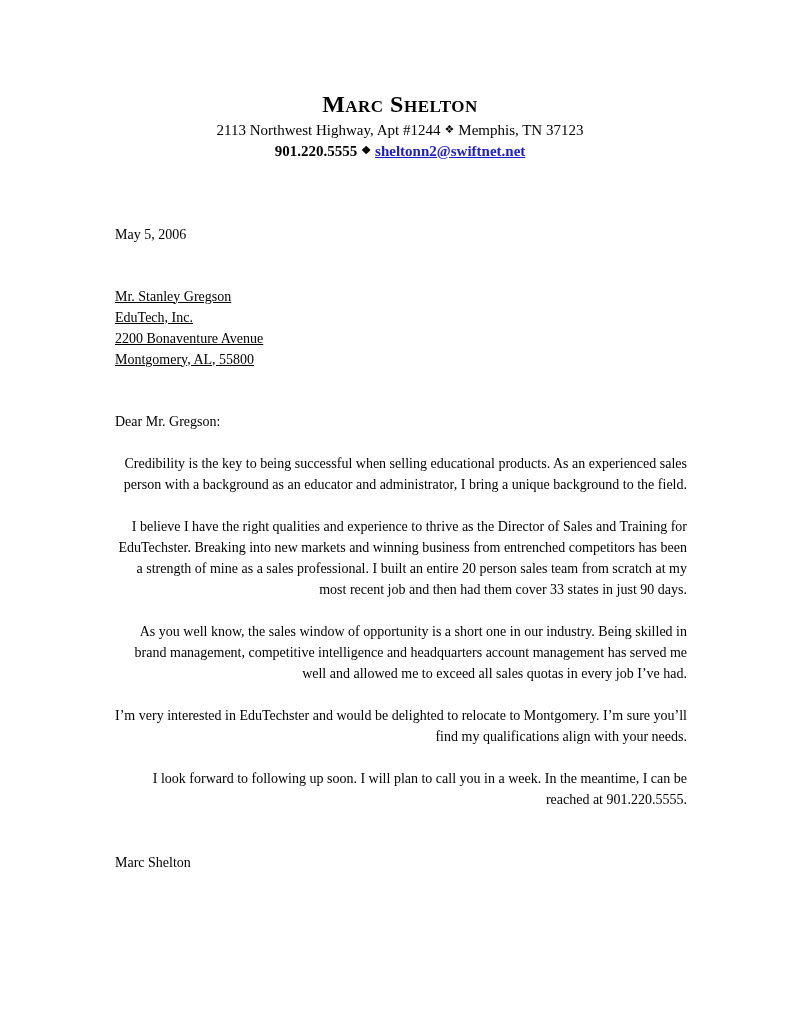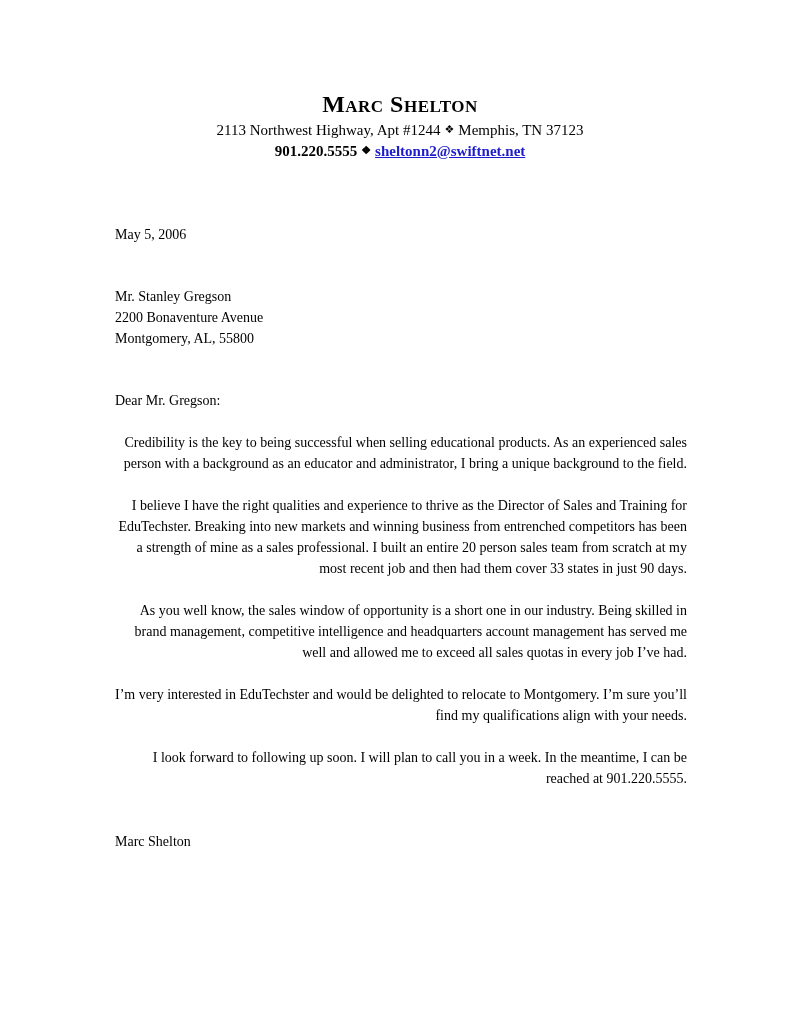--- a/index.html
+++ b/index.html
@@ -66,20 +66,21 @@
     margin-left: 115px;
     width: 572px;
     font-size: 14px;
     line-height: 21px;
   }
   .date-block {
     padding-top: 62px;
   }
   .recipient-block {
     padding-top: 41px;
+    text-decoration: underline;
   }
   .recipient-block div { line-height: 21px; }
 
   .salutation { padding-top: 41px; }
 
   .body-para { padding-top: 21px; text-align: right; }
 
   .closing { padding-top: 21px; }
   .signature { padding-top: 42px; }
 </style>
@@ -99,20 +100,21 @@
       <span>901.220.5555</span><span class="sep">❖</span><a class="email-link" href="#" style="color: rgb(28, 28, 204);">sheltonn2@swiftnet.net</a>
     </p>
   </div>
 
   <div class="letter">
 
     <div class="date-block">May 5, 2006</div>
 
     <div class="recipient-block">
       <div>Mr. Stanley Gregson</div>
+      <div>EduTech, Inc.</div>
       <div>2200 Bonaventure Avenue</div>
       <div>Montgomery, AL, 55800</div>
     </div>
 
     <div class="salutation">Dear Mr. Gregson:</div>
 
     <div class="body-para">Credibility is the key to being successful when selling educational products.  As an experienced sales person with a background as an educator and administrator, I bring a unique background to the field.</div>
     <div class="body-para">I believe I have the right qualities and experience to thrive as the Director of Sales and Training for EduTechster.  Breaking into new markets and winning business from entrenched competitors has been a strength of mine as a sales professional.  I built an entire 20 person sales team from scratch at my most recent job and then had them cover 33 states in just 90 days.</div>
     <div class="body-para">As you well know, the sales window of opportunity is a short one in our industry.  Being skilled in brand management, competitive intelligence and headquarters account management has served me well and allowed me to exceed all sales quotas in every job I’ve had.</div>
     <div class="body-para">I’m very interested in EduTechster and would be delighted to relocate to Montgomery.  I’m sure you’ll find my qualifications align with your needs.</div>

